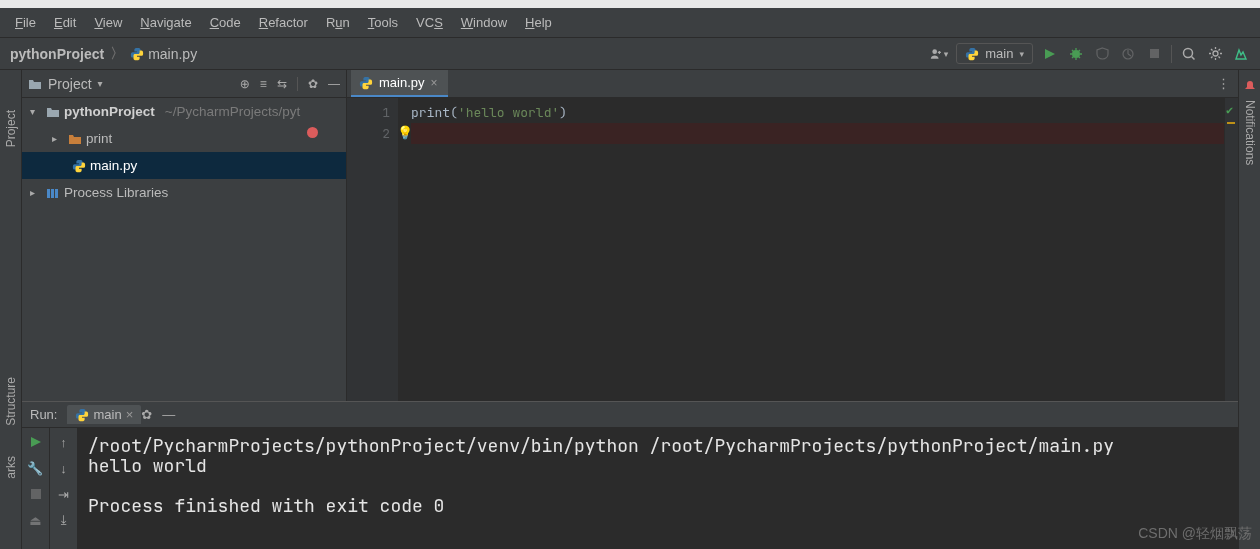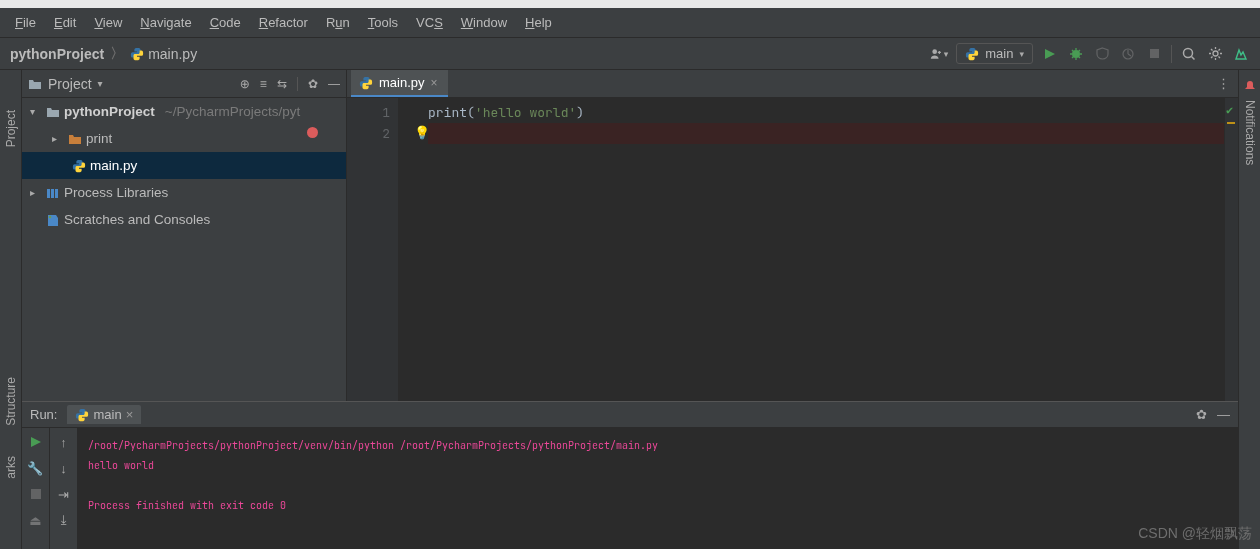--- a/index.html
+++ b/index.html
@@ -180,21 +180,20 @@
       position: absolute; left: -40px; top: 4px;
       width: 11px; height: 11px; border-radius: 50%;
       background: #db5c5c;
     }
     .code {
       flex: 1;
       padding: 4px 0 0 12px;
       color: #a9b7c6;
       line-height: 21px;
       position: relative;
-      margin-left: 17px;
     }
     .code .line { height: 21px; }
     .kw { color: #a9b7c6; }
     .str { color: #6a8759; }
     .bp-line-bg {
       background: #3a2323;
     }
     .lightbulb {
       position: absolute; left: -2px; top: 24px;
       font-size: 13px;
@@ -216,21 +215,21 @@
     .run-panel {
       height: 148px;
       background: #2b2b2b;
       border-top: 1px solid #555;
       display: flex;
       flex-direction: column;
     }
     .run-header {
       height: 26px;
       background: #3c3f41;
-      display: flex; align-items: center; justify-content: space-between;
+      display: flex; align-items: center; 
       padding: 0 8px;
       border-bottom: 1px solid #2b2b2b;
       font-size: 13px;
     }
     .run-header .left { display: flex; align-items: center; gap: 10px; }
     .run-header .tab-run {
       display: flex; align-items: center; gap: 4px;
       background: #4e5254; padding: 2px 8px; border-radius: 2px 2px 0 0;
     }
     .run-header .tab-run .close { color: #999; cursor: pointer; }
@@ -248,22 +247,22 @@
       border-right: 1px solid #2b2b2b;
     }
     .run-side-a .ic, .run-side-b .ic {
       width: 16px; height: 16px; cursor: pointer;
       display:flex; align-items:center; justify-content:center;
       color:#aaa; font-size: 13px;
     }
     .console {
       flex: 1;
       font-family: "JetBrains Mono", "Consolas", monospace;
-      font-size: 10px;
-      color: #ec4899;
+      font-size: 18px;
+      color: #e5e5e5;
       padding: 8px 10px;
       line-height: 20px;
       white-space: pre;
     }
     .watermark {
       position: fixed; bottom: 6px; right: 8px;
       color: #6e6e6e; font-size: 14px;
     }
     .py-svg { width:14px; height:14px; }
   </style>
@@ -416,28 +415,20 @@
           </div>
           <div class="tree-row l1">
             <span class="arrow">▸</span>
             <svg width="14" height="14">
                 <rect x="1" y="3" width="3" height="9" fill="#4a88c7"></rect>
                 <rect x="5" y="3" width="3" height="9" fill="#4a88c7"></rect>
                 <rect x="9" y="3" width="3" height="9" fill="#4a88c7"></rect>
               </svg>
             <span>Process Libraries</span>
           </div>
-          <div class="tree-row l1">
-            <span class="arrow" style="visibility:hidden">▸</span>
-            <svg width="14" height="14">
-                <path d="M2 2h8l2 3v8H2z" fill="#4a88c7"></path>
-                <circle cx="4" cy="4" r="1.3" fill="#6a9955"></circle>
-              </svg>
-            <span>Scratches and Consoles</span>
-          </div>
         </div>
       </div>
 
       <div class="editor-area">
         <div class="editor-tabs">
           <div class="tab">
             <svg class="py-svg" viewBox="0 0 16 16">
                 <path fill="#3572A5" d="M8 1c-2 0-3 .5-3 2v2h3v1H3c-1.5 0-2 1-2 3s.5 3 2 3h2v-2c0-1.5.5-2 2-2h3c1.5 0 2-.5 2-2V3c0-1.5-1-2-3-2H8z"></path>
                 <path fill="#FFD43B" d="M8 15c2 0 3-.5 3-2v-2H8v-1h5c1.5 0 2-1 2-3s-.5-3-2-3h-2v2c0 1.5-.5 2-2 2H6c-1.5 0-2 .5-2 2v3c0 1.5 1 2 3 2h1z"></path>
               </svg>

